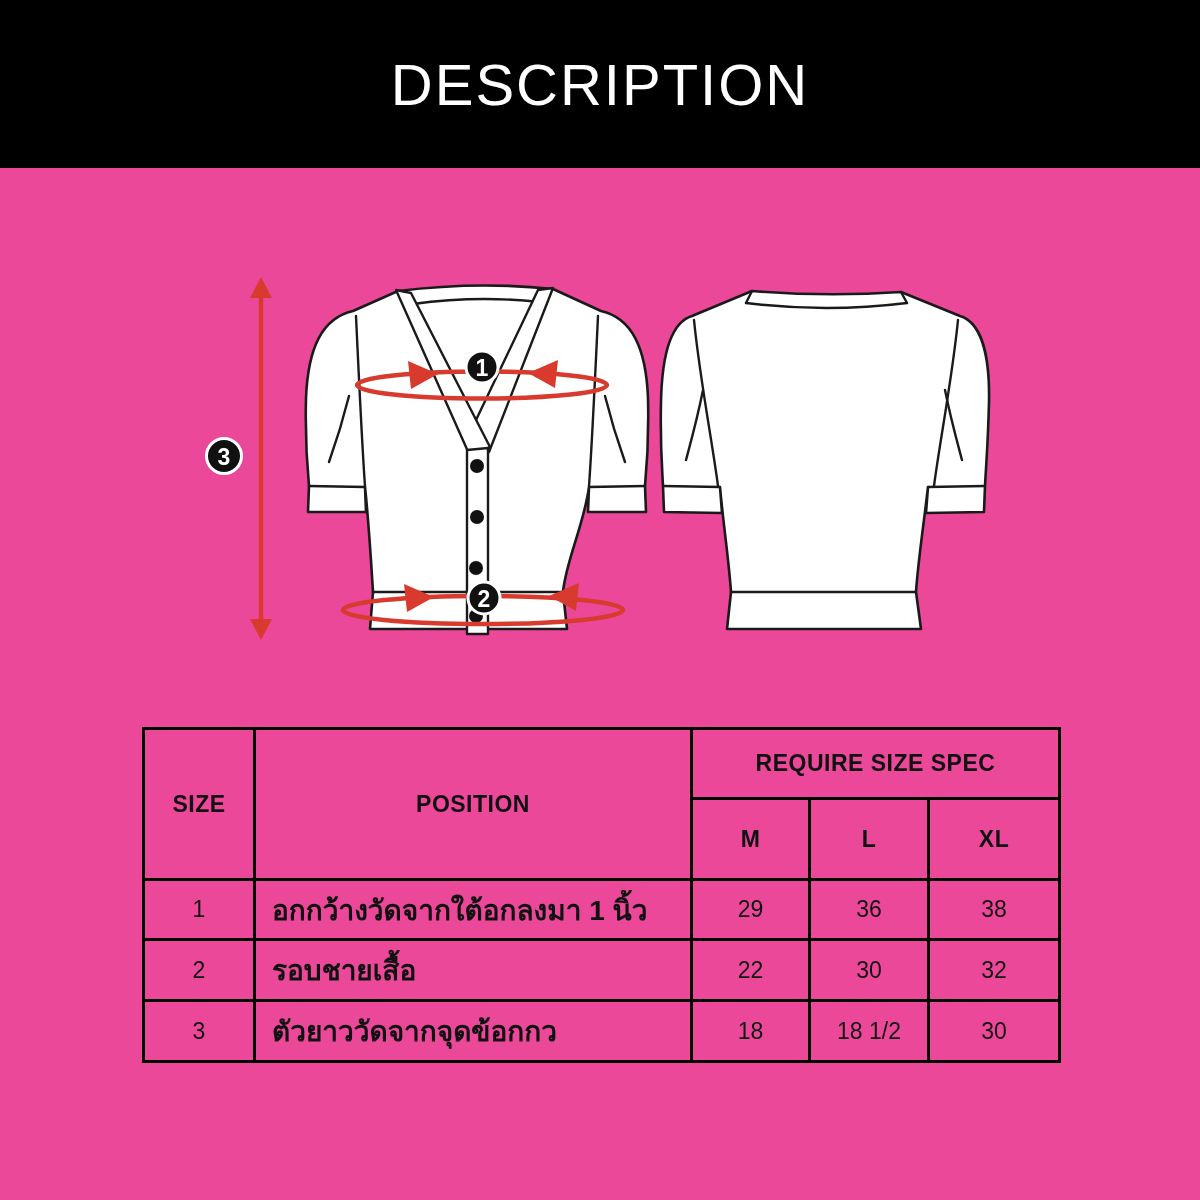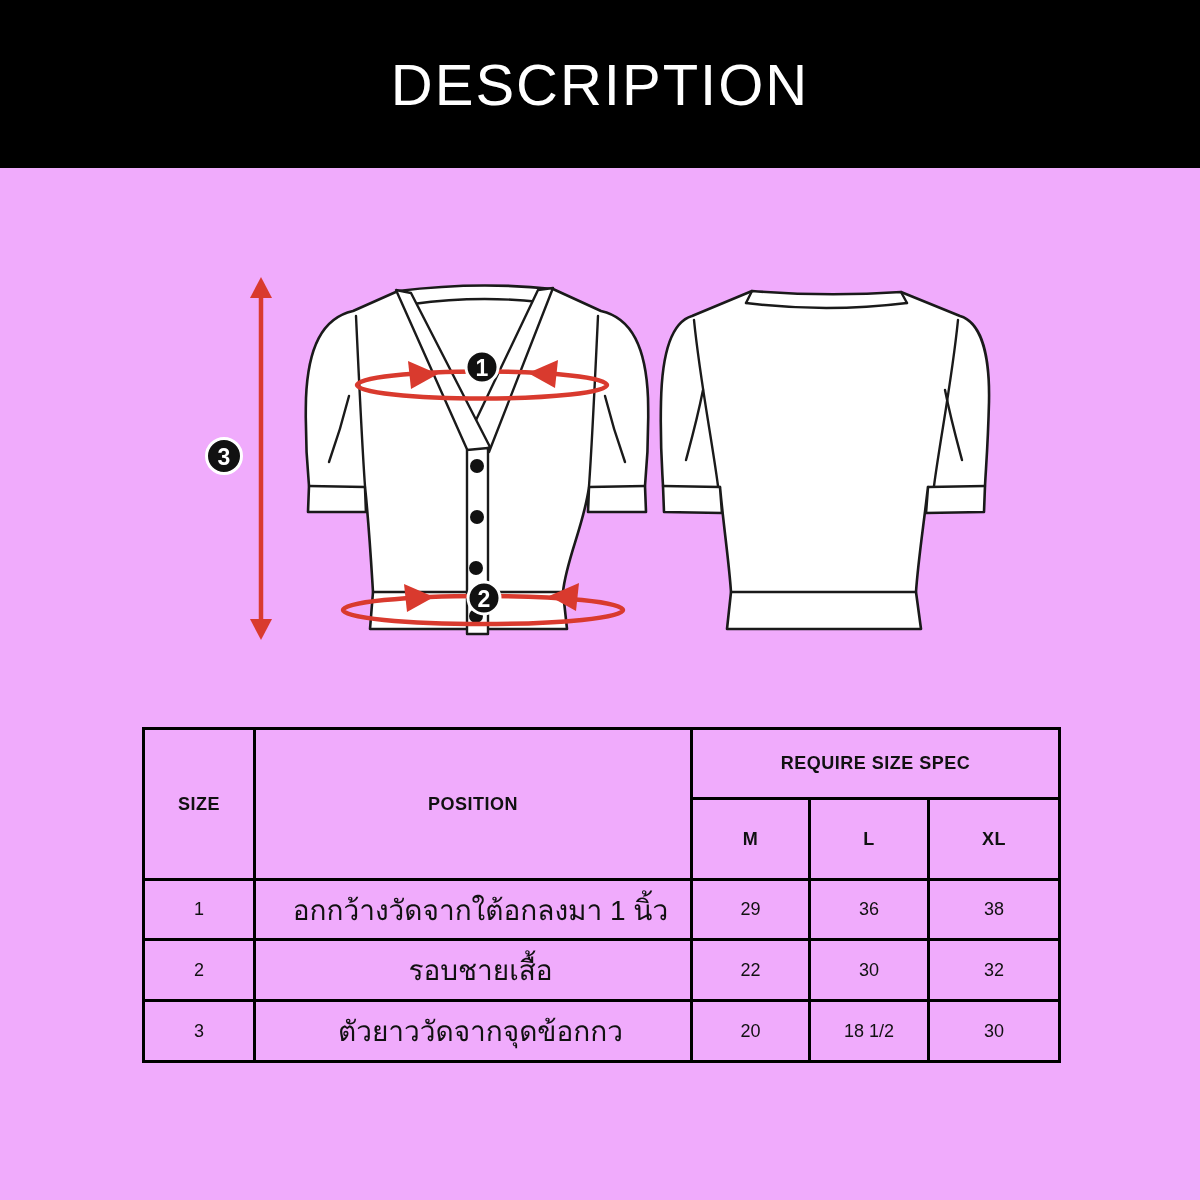--- a/index.html
+++ b/index.html
@@ -1,18 +1,18 @@
 <!DOCTYPE html>
 <html><head>
 <meta charset="utf-8">
 <style>
   html,body { margin:0; padding:0; background:#ffffff; }
   .canvas {
     position:relative; width:1200px; height:1200px; overflow:hidden;
-    background:#f0abfc; font-family:"Liberation Sans", sans-serif;
+    background:#ec4899; font-family:"Liberation Sans", sans-serif;
   }
   
   .header-bar {
     position:absolute; left:0; top:0; width:1200px; height:168px;
     background:#000000; display:flex; align-items:center; justify-content:center;
   }
   .header-title {
     color:#ffffff; font-size:58px; font-weight:400; letter-spacing:2px;
   }
   
@@ -28,30 +28,30 @@
     font-family:"Liberation Sans", sans-serif; font-size:23px; font-weight:700;
     fill:#ffffff; text-anchor:middle; dominant-baseline:central;
   }
   
   .size-table {
     position:absolute; left:142px; top:727px; width:916px;
     border-collapse:collapse; table-layout:fixed; color:#111111;
   }
   .size-table th, .size-table td {
     border:3px solid #000000; text-align:center; vertical-align:middle;
-    font-size:18px; overflow:hidden;
+    font-size:23px; overflow:hidden;
   }
   .size-table th { font-weight:700; letter-spacing:0.5px; }
   .size-table td { font-weight:400; }
   .row-spec   { height:70px; }
   .row-sizes  { height:81px; }
   .row-data-1 { height:60px; }
   .row-data-2 { height:61px; }
   .row-data-3 { height:61px; }
-  td.pos-cell { text-align:center; padding-left:16px; font-size:28px; }
+  td.pos-cell { text-align:left; padding-left:16px; font-size:28px;font-weight:bold; }
 </style>
 </head>
 <body>
 
 <div class="canvas">
 
   <div class="header-bar">
     <span class="header-title">DESCRIPTION</span>
   </div>
 
@@ -169,20 +169,20 @@
       <tr class="row-data-2">
         <td>2</td>
         <td class="pos-cell">รอบชายเสื้อ</td>
         <td>22</td>
         <td>30</td>
         <td>32</td>
       </tr>
       <tr class="row-data-3">
         <td>3</td>
         <td class="pos-cell">ตัวยาววัดจากจุดข้อกกว</td>
-        <td>20</td>
+        <td>18</td>
         <td>18 1/2</td>
         <td>30</td>
       </tr>
     </tbody>
   </table>
 
 </div>
 
 </body></html>

